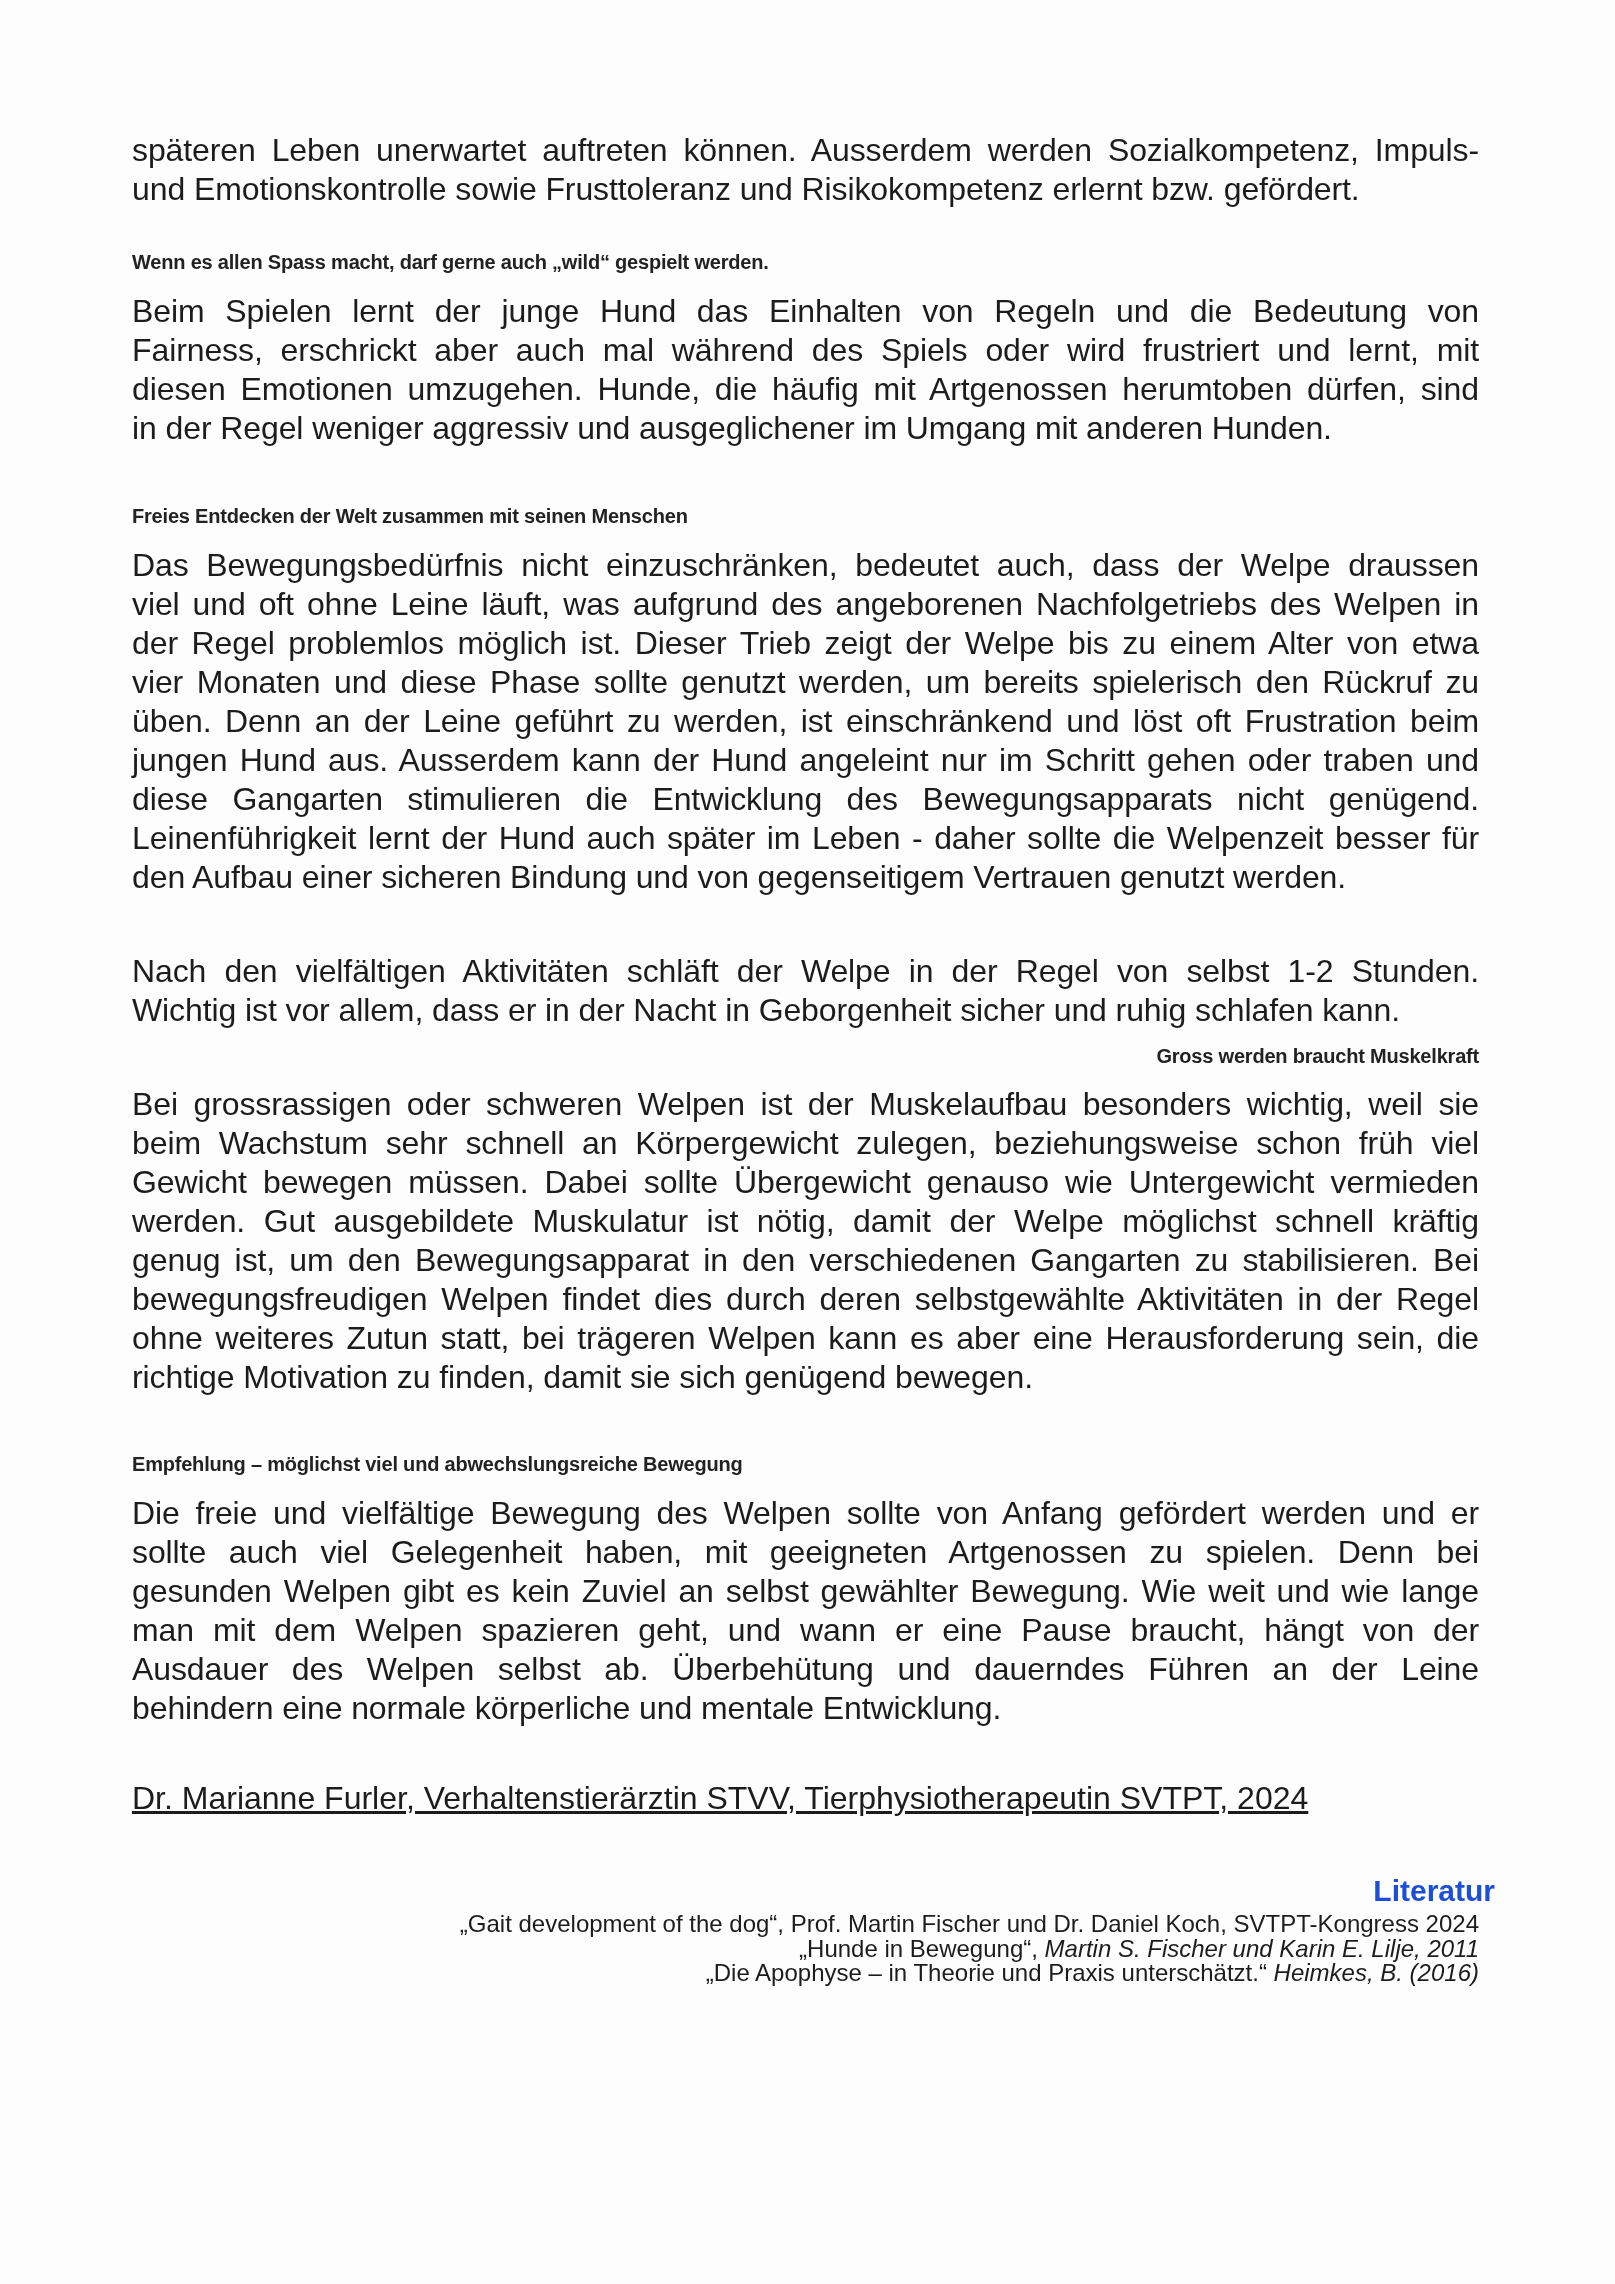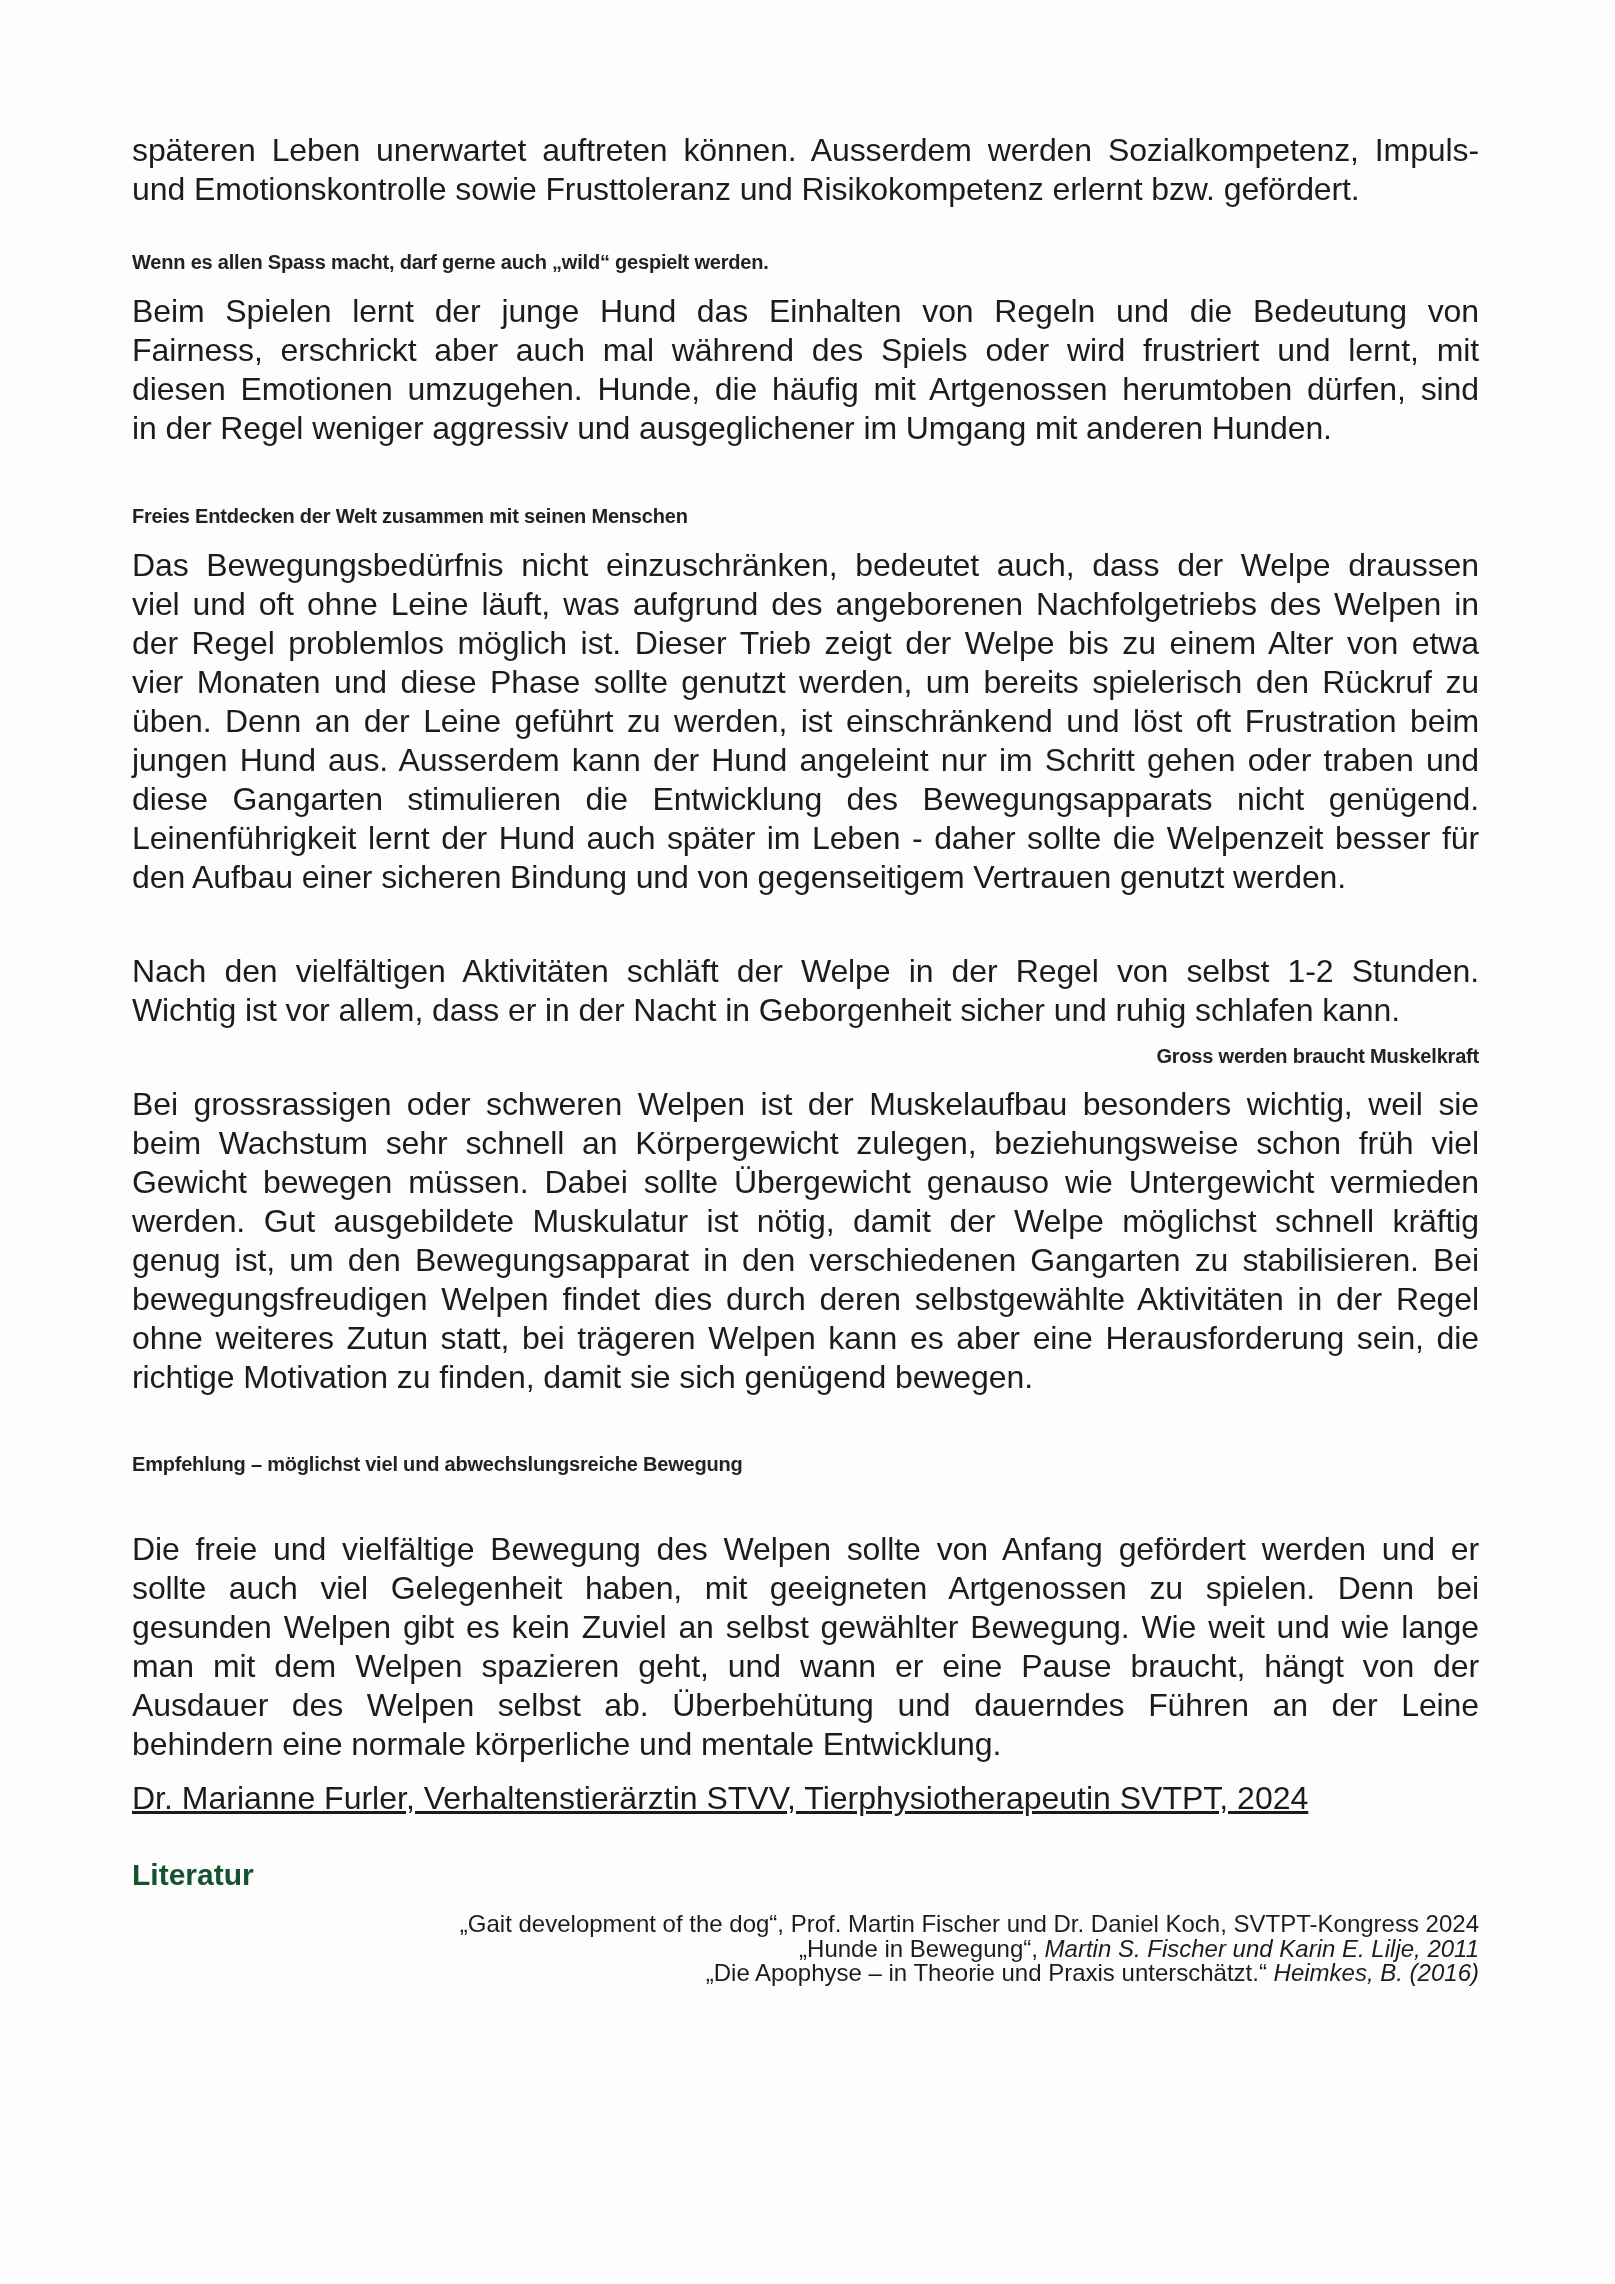--- a/index.html
+++ b/index.html
@@ -53,22 +53,23 @@
     .signature {
       font-size: 32px;
       line-height: 39px;
       margin: 0;
       text-decoration: underline;
     }
     .lit-heading {
       font-size: 30px;
       line-height: 36px;
       font-weight: bold;
-      margin: 0;
-      color: #14532d;
+      margin: 16px;
+      color: #1d4ed8;
+      text-align: right;
     }
     .lit-list {
       list-style: none;
       margin: 0;
       padding: 0;
       font-size: 24px;
       line-height: 24.5px;
       text-align: right;
     }
     .lit-list li {
@@ -126,21 +127,21 @@
     <span class="ln">Gewicht bewegen müssen. Dabei sollte Übergewicht genauso wie Untergewicht vermieden</span>
     <span class="ln">werden. Gut ausgebildete Muskulatur ist nötig, damit der Welpe möglichst schnell kräftig</span>
     <span class="ln">genug ist, um den Bewegungsapparat in den verschiedenen Gangarten zu stabilisieren. Bei</span>
     <span class="ln">bewegungsfreudigen Welpen findet dies durch deren selbstgewählte Aktivitäten in der Regel</span>
     <span class="ln">ohne weiteres Zutun statt, bei trägeren Welpen kann es aber eine Herausforderung sein, die</span>
     <span class="ln last">richtige Motivation zu finden, damit sie sich genügend bewegen.</span>
   </div>
 
   <h2 class="block heading" style="top:1445px;">Empfehlung – möglichst viel und abwechslungsreiche Bewegung</h2>
 
-  <div class="block para" style="top:1530px;">
+  <div class="block para" style="top:1494px;">
     <span class="ln">Die freie und vielfältige Bewegung des Welpen sollte von Anfang gefördert werden und er</span>
     <span class="ln">sollte auch viel Gelegenheit haben, mit geeigneten Artgenossen zu spielen. Denn bei</span>
     <span class="ln">gesunden Welpen gibt es kein Zuviel an selbst gewählter Bewegung. Wie weit und wie lange</span>
     <span class="ln">man mit dem Welpen spazieren geht, und wann er eine Pause braucht, hängt von der</span>
     <span class="ln">Ausdauer des Welpen selbst ab. Überbehütung und dauerndes Führen an der Leine</span>
     <span class="ln last">behindern eine normale körperliche und mentale Entwicklung.</span>
   </div>
 
   <p class="block signature" style="top:1779px;">Dr. Marianne Furler, Verhaltenstierärztin STVV, Tierphysiotherapeutin SVTPT, 2024</p>
 

